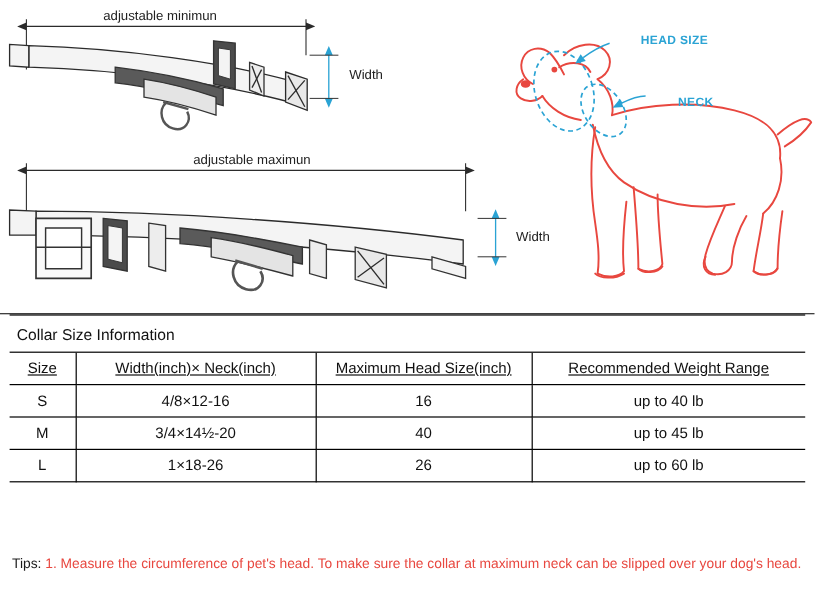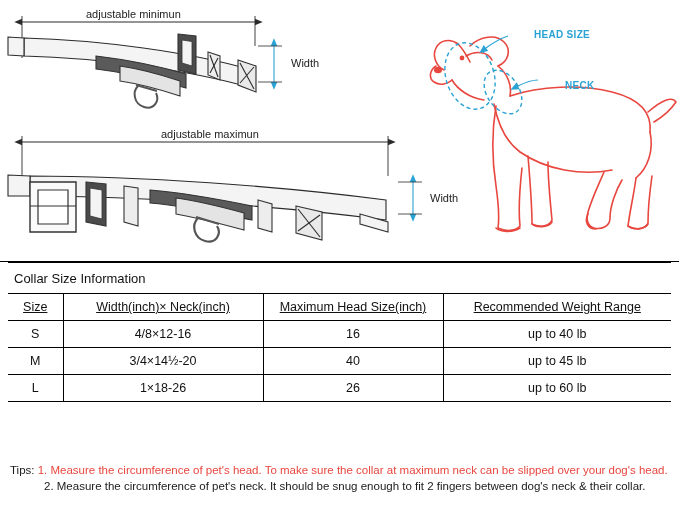--- a/index.html
+++ b/index.html
@@ -297,16 +297,15 @@
         </tr>
       </tbody>
     </table>
   </div>
 
   <div id="tips">
     <div class="tips-line1">
       <span>Tips:</span>
       <span class="tips-red">1. Measure the circumference of pet's head.  To make sure the collar at maximum neck can be slipped over your dog's head.</span>
     </div>
-    <div class="tips-line2">2. Measure the circumference of pet's neck. It should be snug enough to fit 2 fingers between dog's neck &amp; their collar.</div>
   </div>
 
 </div>
 
 </body></html>

